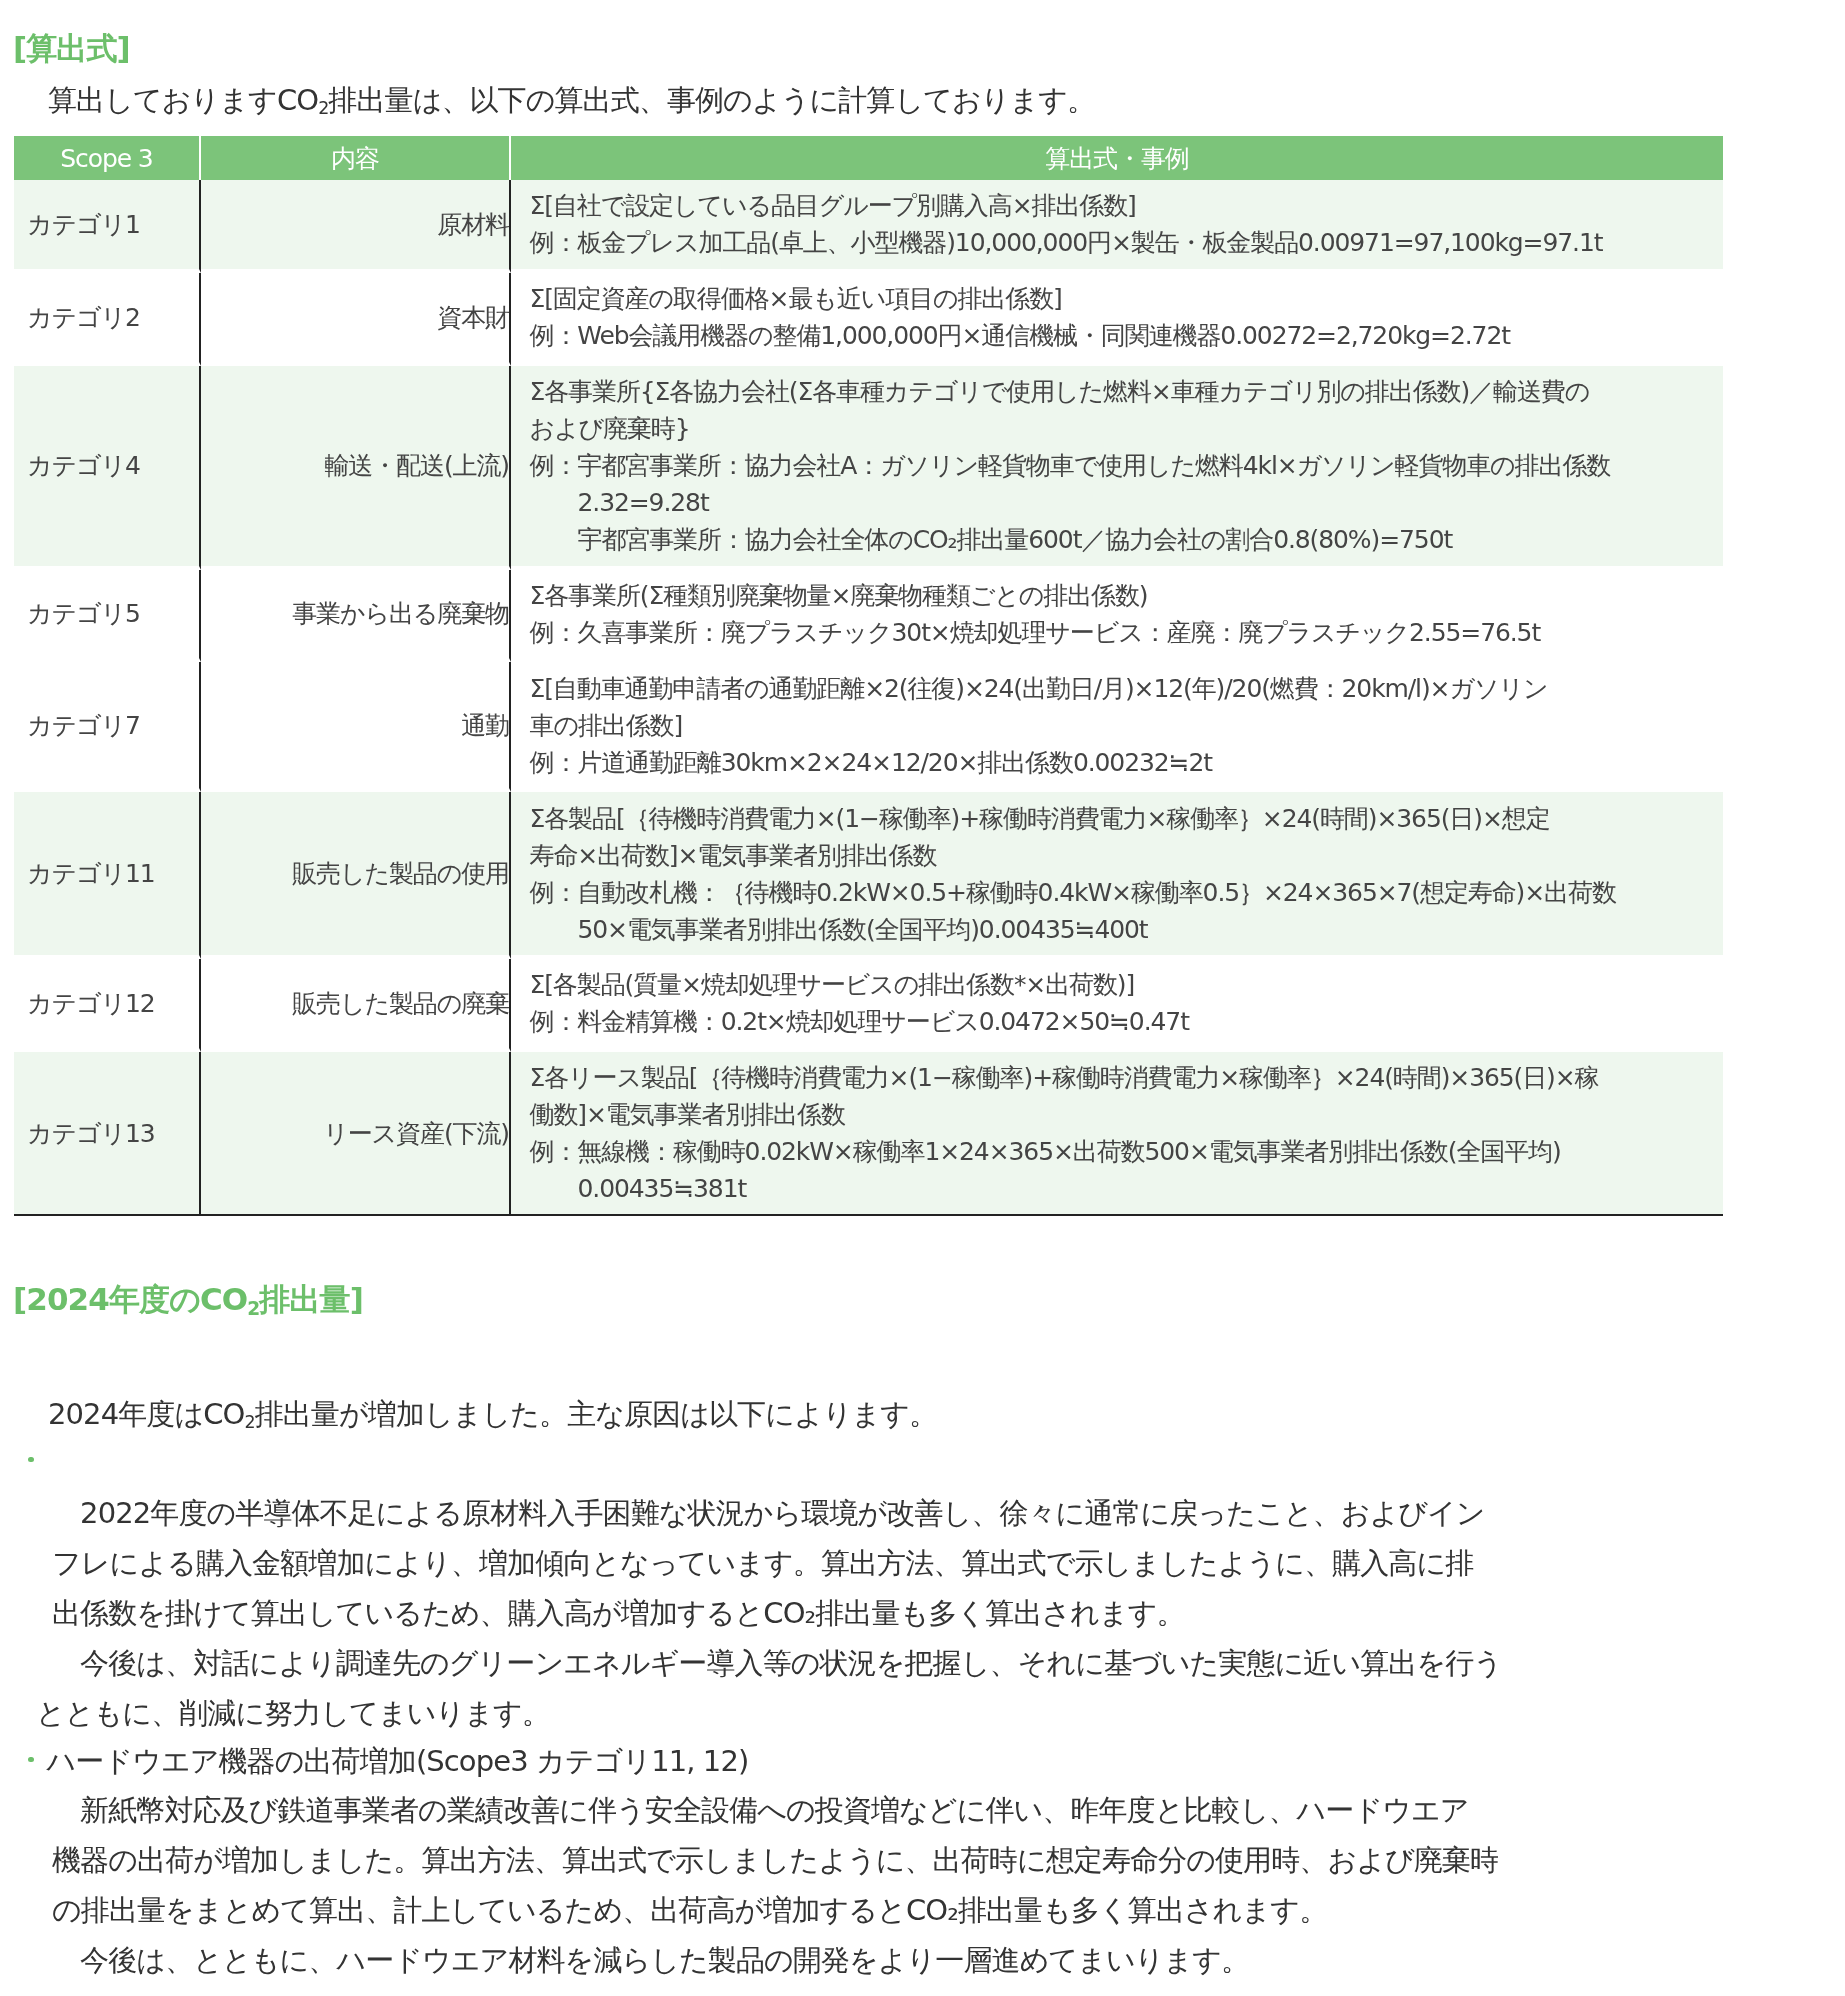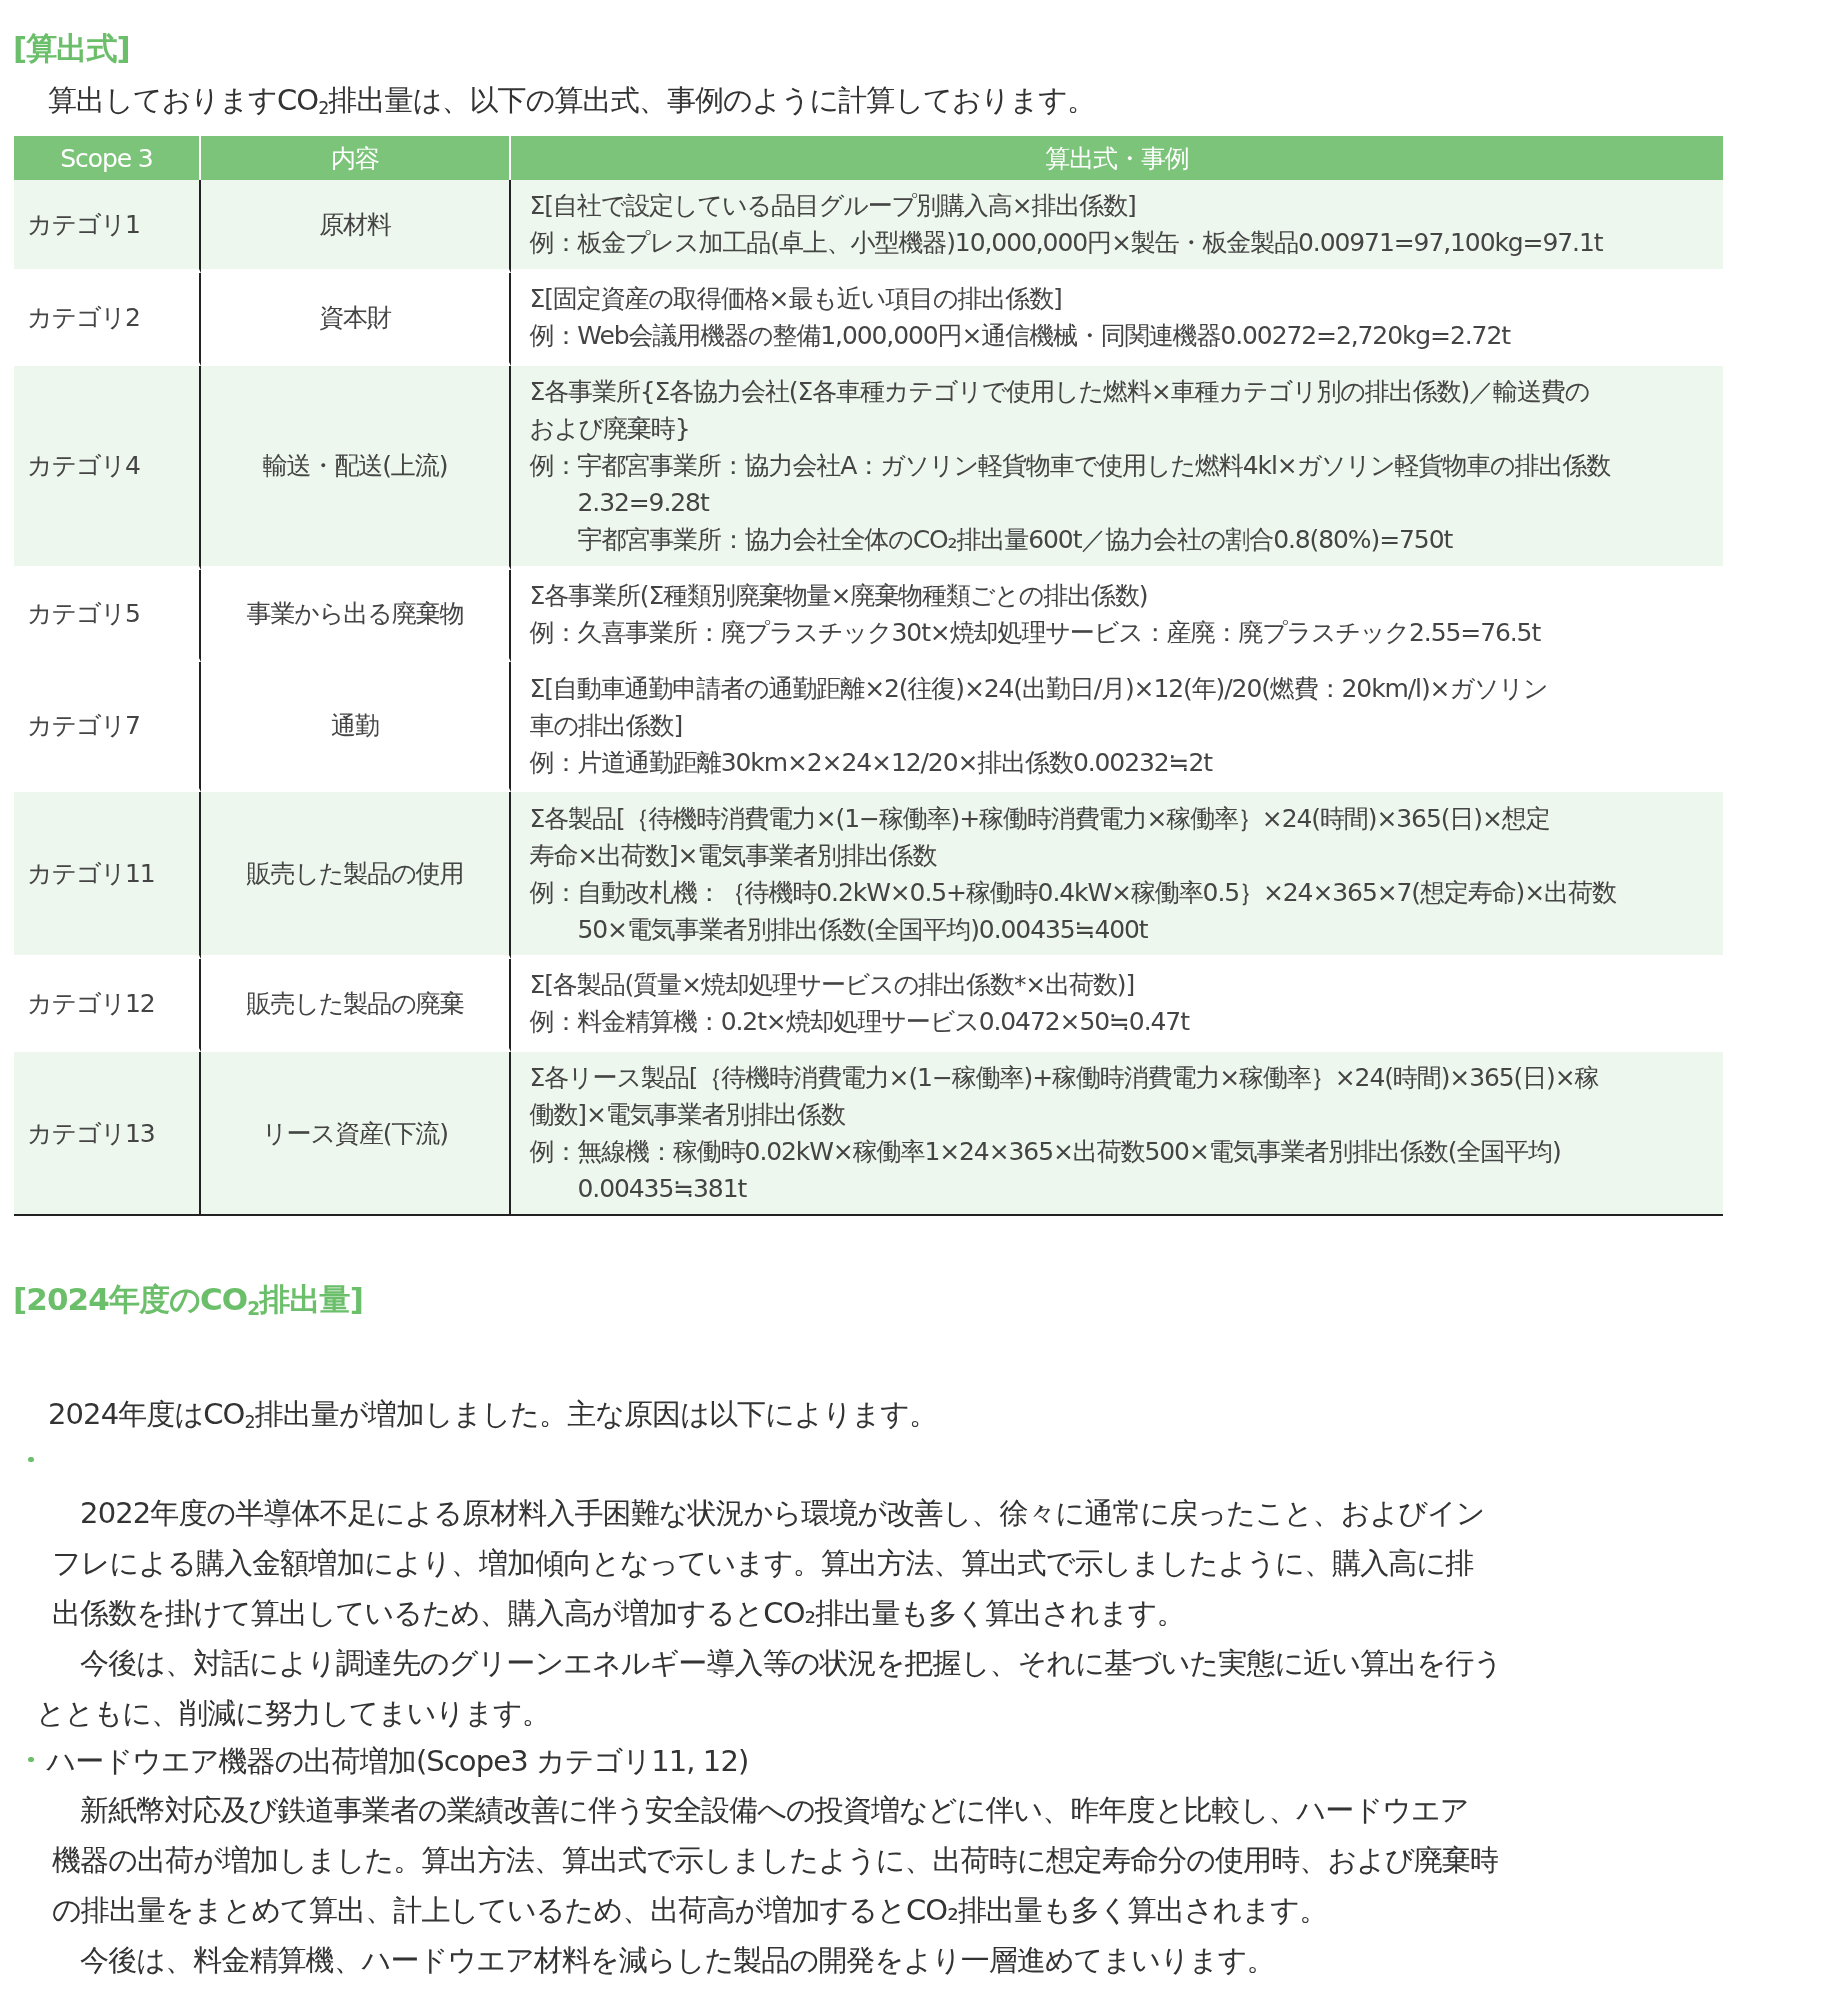--- a/index.html
+++ b/index.html
@@ -27,21 +27,21 @@
     height: 44px; font-size: 25px; padding: 0;
     border-right: 2.8px solid #ffffff;
   }
   table.calc th:last-child { border-right: none; }
   table.calc td {
     padding: 0; vertical-align: middle; border-bottom: 4.6px solid #ffffff;
   }
   table.calc tr.shade td { background: #eef7ee; }
   table.calc tr.plain td { background: #ffffff; }
   td.c-cat { width: 172px; padding-left: 13px !important; color: #444; border-right: 2.8px solid #222; }
-  td.c-name { width: 308px; text-align: center; color: #444; border-right: 2.8px solid #222; }
+  td.c-name { width: 308px; text-align: right; color: #444; border-right: 2.8px solid #222; }
   td.c-formula { padding: 7.4px 11px 7.4px 18.5px !important; color: #444; line-height: 37px; }
   .f-line { display: block; white-space: nowrap; }
   .f-indent { display: block; padding-left: 48px; white-space: nowrap; }
   tr.last td { border-bottom: 2.8px solid #222; }
   .bullet-dot {
     display: inline-block; width: 5.5px; height: 5.5px; border-radius: 2.8px;
     background: #6cbf6a; margin: 0 13px 7.4px 0; vertical-align: middle;
   }
 </style>
 </head>
@@ -149,15 +149,15 @@
     <div class="para" style="left: 28px; top: 1444px;"><span class="bullet-dot"></span></div>
     <div class="para" style="left: 52px; top: 1494px;">　2022年度の半導体不足による原材料入手困難な状況から環境が改善し、徐々に通常に戻ったこと、およびイン</div>
     <div class="para" style="left: 52px; top: 1544px;">フレによる購入金額増加により、増加傾向となっています。算出方法、算出式で示しましたように、購入高に排</div>
     <div class="para" style="left: 52px; top: 1594px;">出係数を掛けて算出しているため、購入高が増加するとCO₂排出量も多く算出されます。</div>
     <div class="para" style="left: 52px; top: 1644px;">　今後は、対話により調達先のグリーンエネルギー導入等の状況を把握し、それに基づいた実態に近い算出を行う</div>
     <div class="para" style="left: 36px; top: 1694px;">とともに、削減に努力してまいります。</div>
     <div class="para" style="left: 28px; top: 1742px;"><span class="bullet-dot"></span><span>ハードウエア機器の出荷増加(Scope3 カテゴリ11, 12)</span></div>
     <div class="para" style="left: 52px; top: 1791px;">　新紙幣対応及び鉄道事業者の業績改善に伴う安全設備への投資増などに伴い、昨年度と比較し、ハードウエア</div>
     <div class="para" style="left: 52px; top: 1841px;">機器の出荷が増加しました。算出方法、算出式で示しましたように、出荷時に想定寿命分の使用時、および廃棄時</div>
     <div class="para" style="left: 52px; top: 1891px; text-align: right;">の排出量をまとめて算出、計上しているため、出荷高が増加するとCO₂排出量も多く算出されます。</div>
-    <div class="para" style="left: 52px; top: 1941px;">　今後は、料金精算機、ハードウエア材料を減らした製品の開発をより一層進めてまいります。</div>
+    <div class="para" style="left: 52px; top: 1941px;">　今後は、とともに、ハードウエア材料を減らした製品の開発をより一層進めてまいります。</div>
   </div>
 
 
 </body></html>

